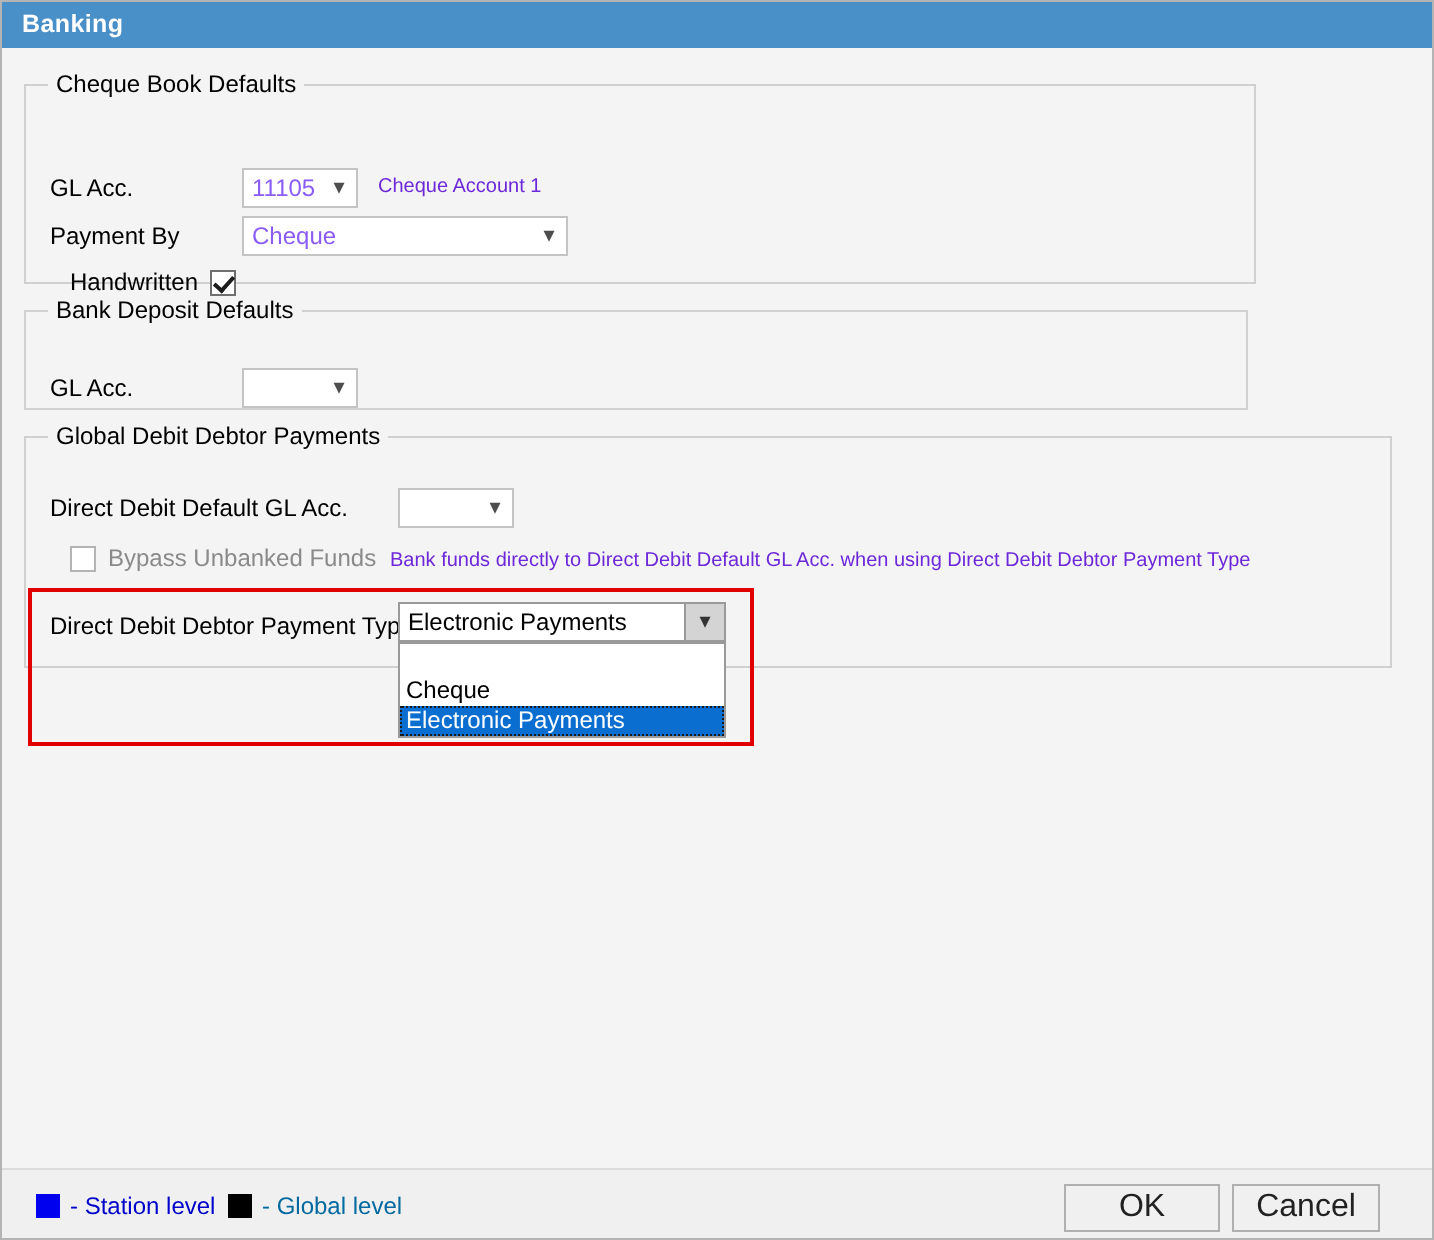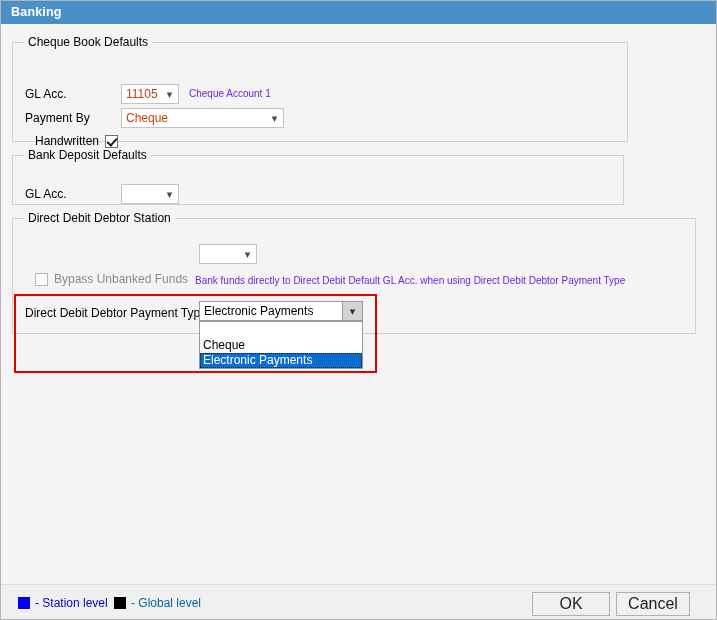--- a/index.html
+++ b/index.html
@@ -99,21 +99,21 @@
     border: 1px solid #c4c4c4;
     background: #ffffff;
     height: 20px;
     display: flex;
     align-items: center;
   }
   .combo .combo-text {
     flex: 1 1 auto;
     padding-left: 4px;
     font-size: 12px;
-    color: #c2410c;
+    color: #8b5cf6;
     white-space: nowrap;
     overflow: hidden;
     line-height: 18px;
   }
   .combo .combo-arrow {
     flex: 0 0 auto;
     width: 17px;
     height: 18px;
     position: relative;
   }
@@ -358,23 +358,24 @@
     </div>
 
     <span class="fieldlabel" style="left:24px; top:162px;">GL Acc.</span>
 
     <div class="combo" id="combo-deposit-gl">
       <span class="combo-text"></span>
       <span class="combo-arrow"></span>
     </div>
 
     <div class="groupbox" id="grp-dd">
-      <span class="group-legend">Direct Debit Debtor Station</span>
-    </div>
-
+      <span class="group-legend">Global Debit Debtor Payments</span>
+    </div>
+
+    <span class="fieldlabel" style="left:24px; top:222px;">Direct Debit Default GL Acc.</span>
 
     <div class="combo" id="combo-dd-default-gl">
       <span class="combo-text"></span>
       <span class="combo-arrow"></span>
     </div>
 
     <div class="checkbox-row" id="row-bypass">
       <span class="cbx disabled"></span>
       <span class="cb-label">Bypass Unbanked Funds</span>
     </div>

